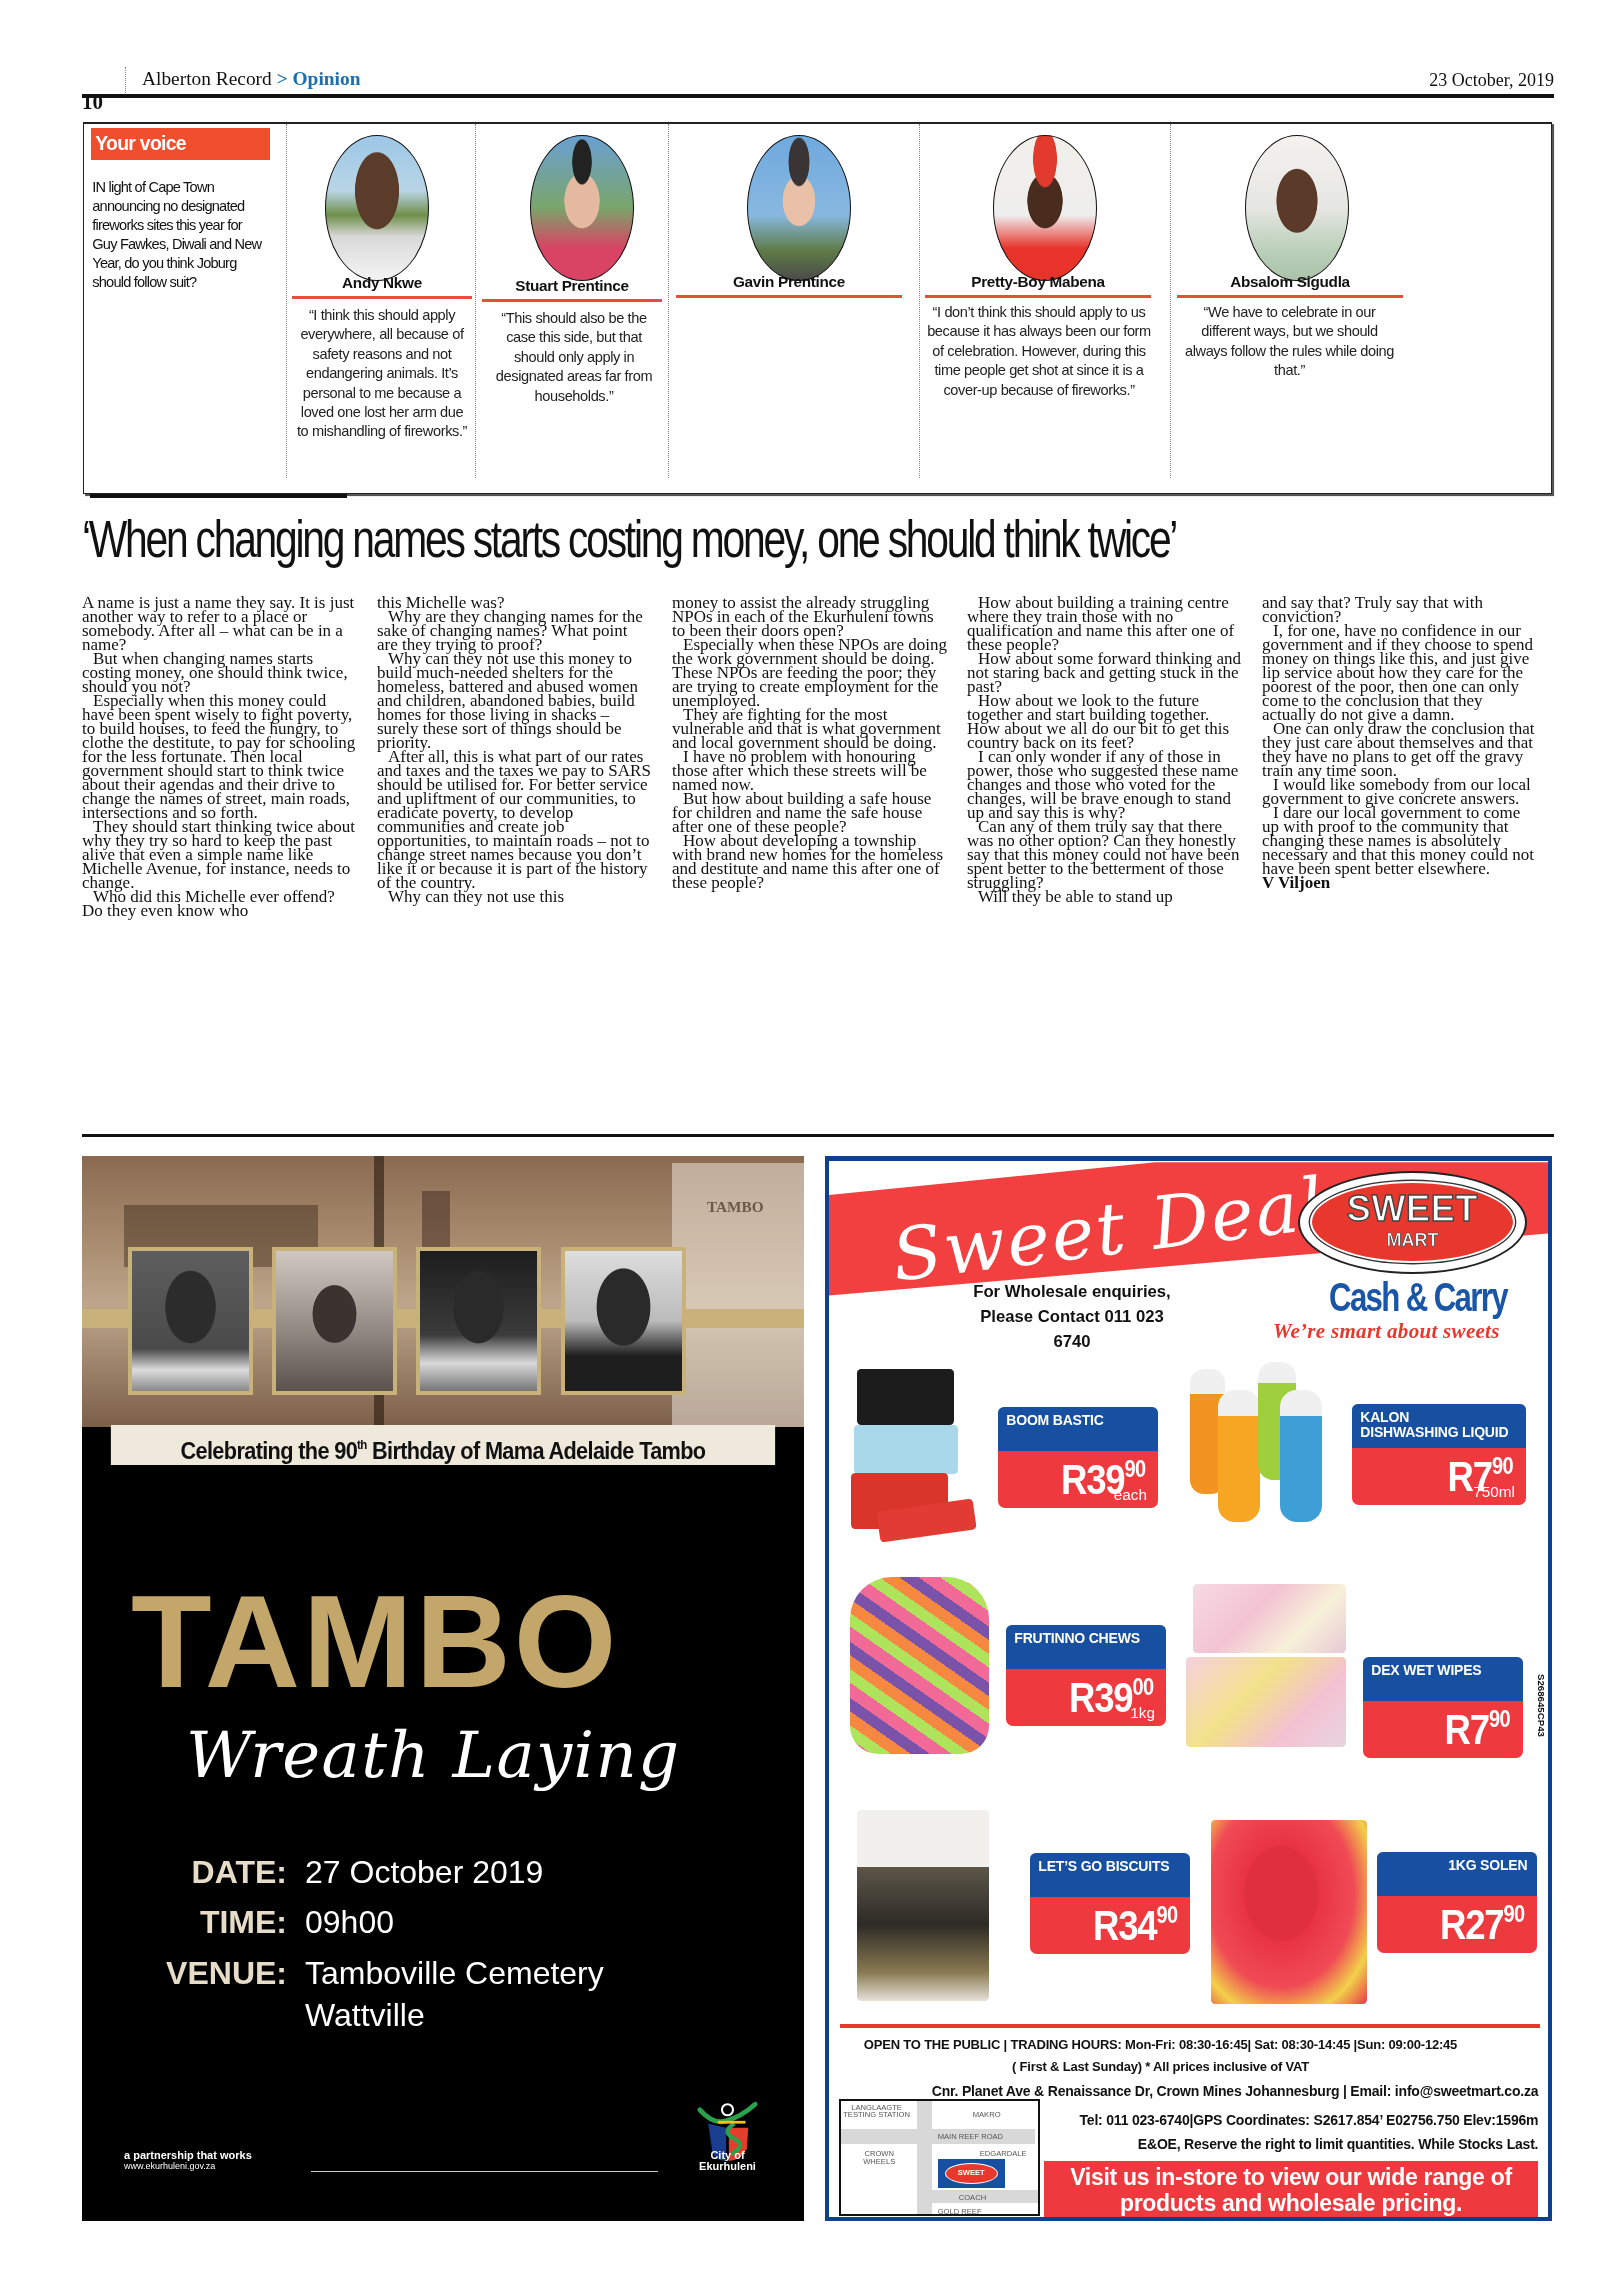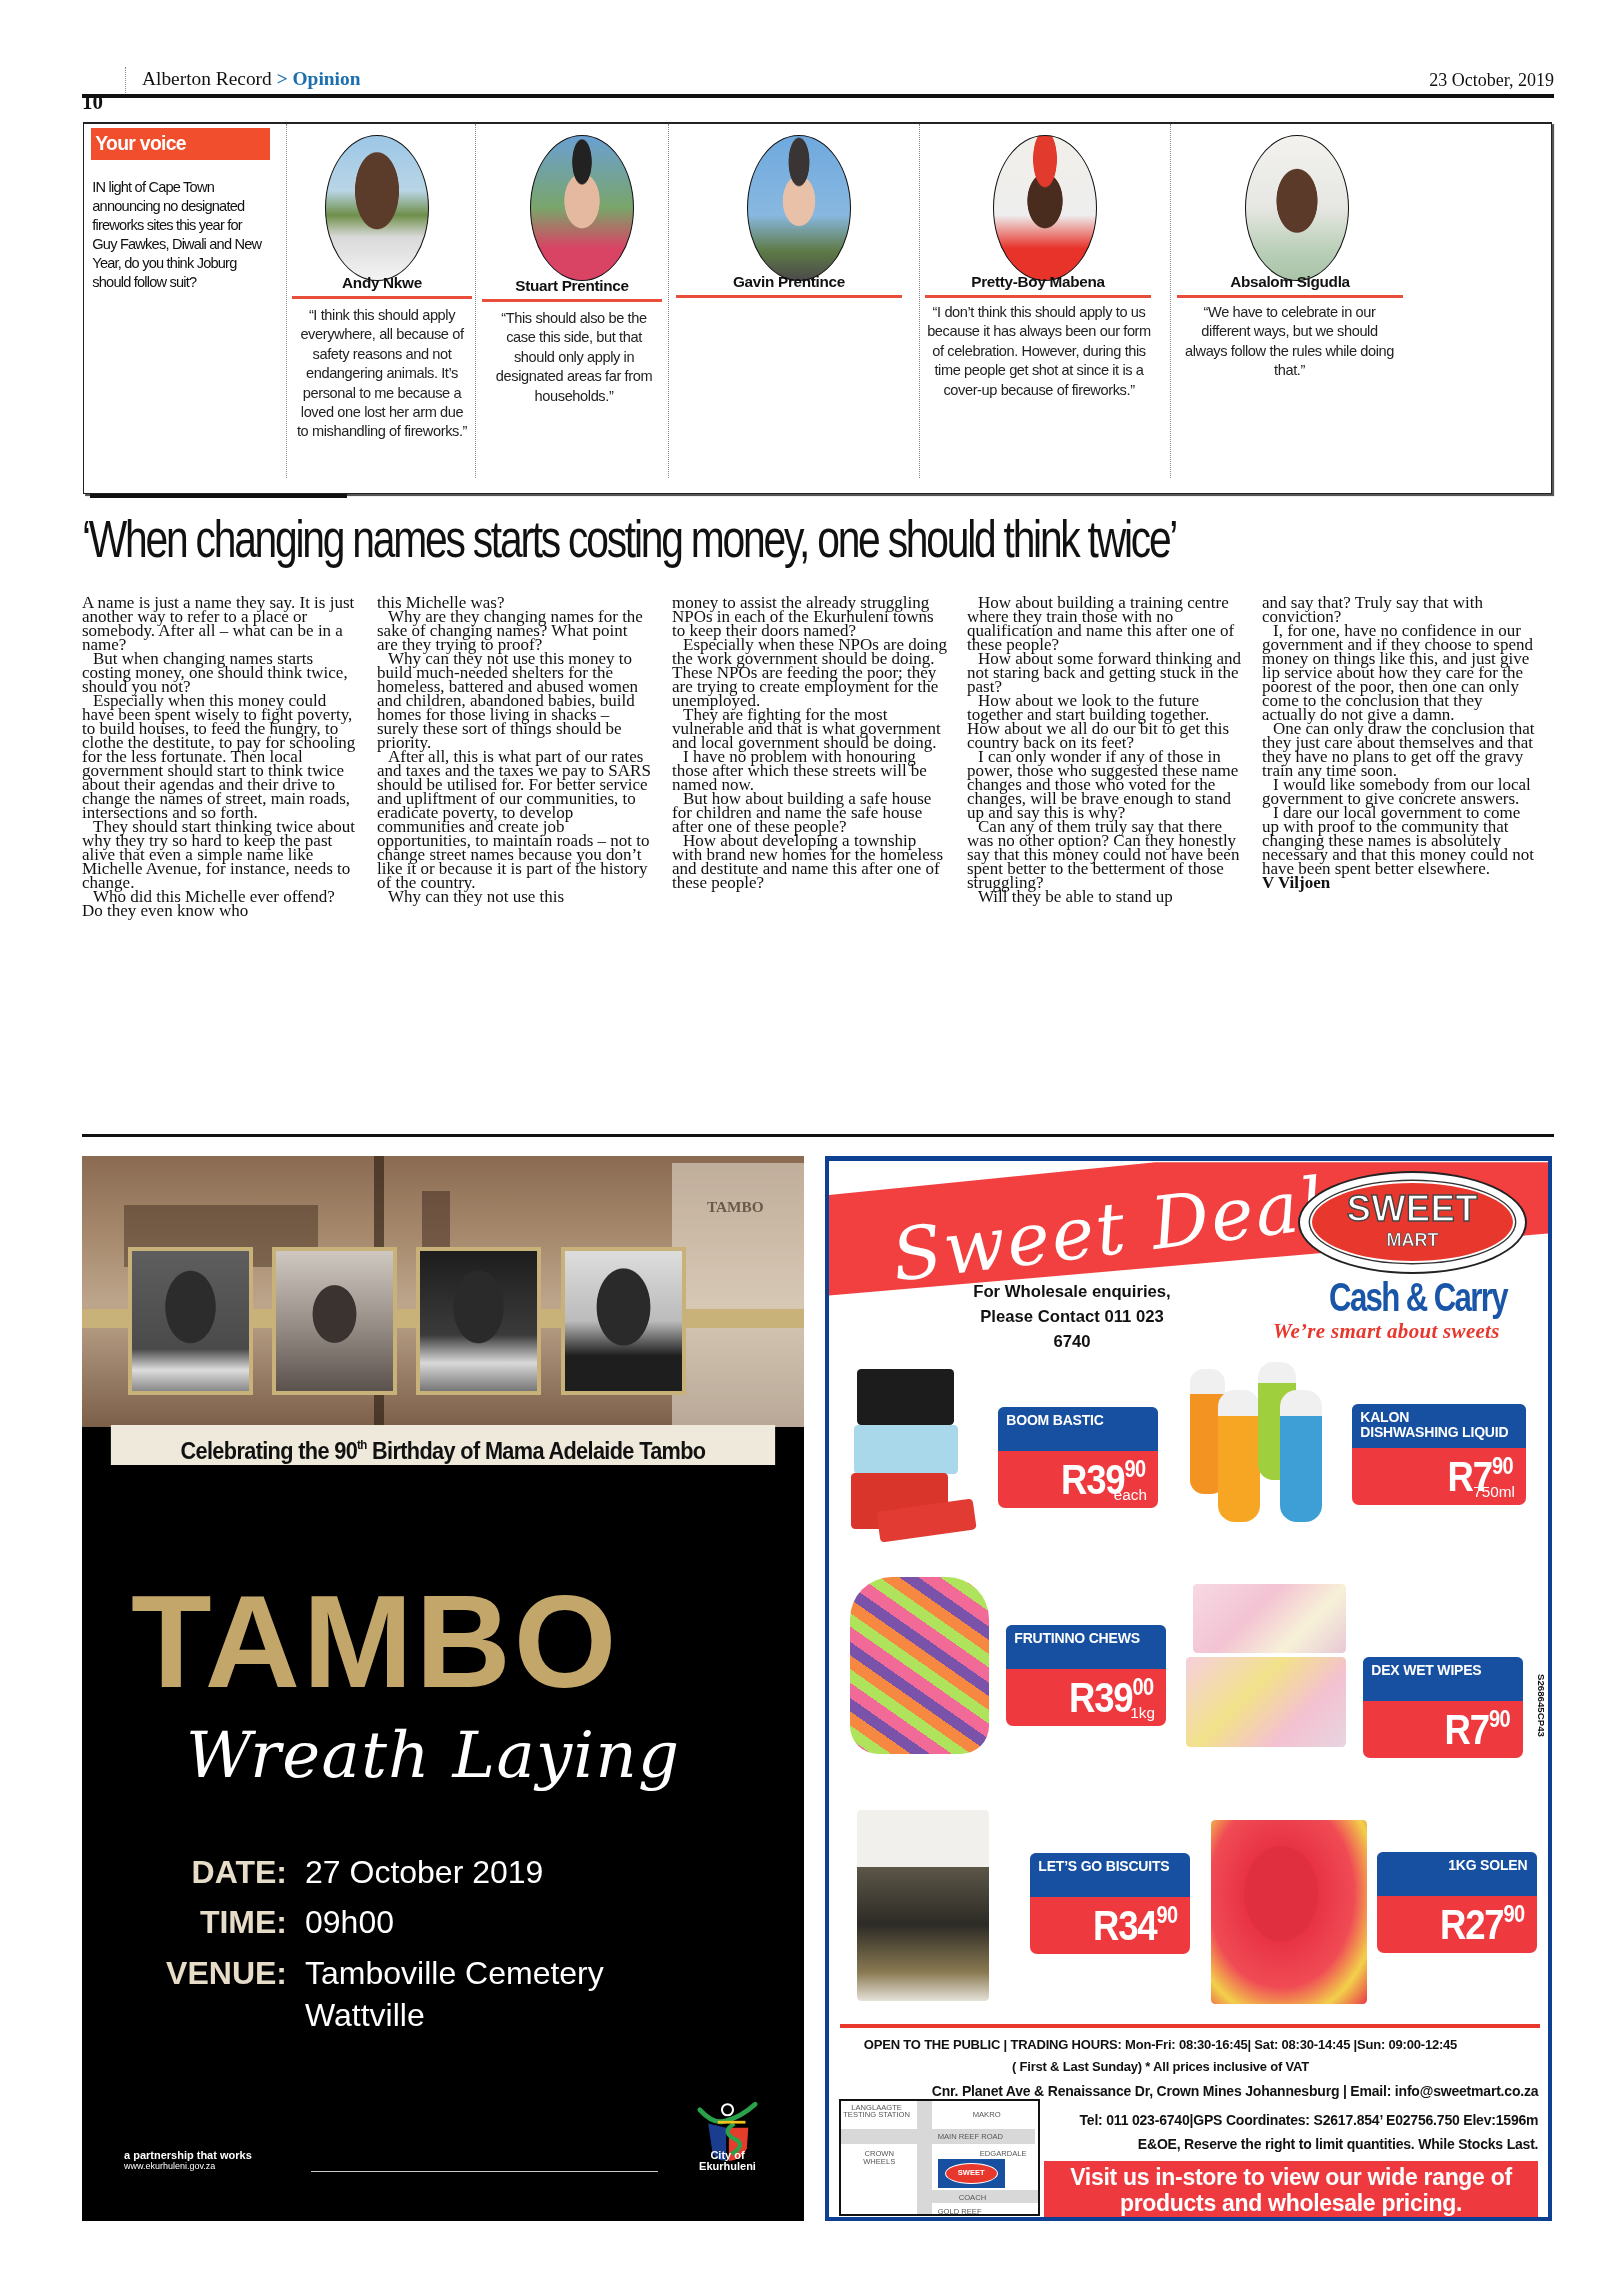--- a/index.html
+++ b/index.html
@@ -151,21 +151,21 @@
     <p class="ind">Who did this Michelle ever offend? Do they even know who</p>
   </div>
   <div class="col" style="left:295px">
     <p>this Michelle was?</p>
     <p class="ind">Why are they changing names for the sake of changing names? What point are they trying to proof?</p>
     <p class="ind">Why can they not use this money to build much-needed shelters for the homeless, battered and abused women and children, abandoned babies, build homes for those living in shacks – surely these sort of things should be priority.</p>
     <p class="ind">After all, this is what part of our rates and taxes and the taxes we pay to SARS should be utilised for. For better service and upliftment of our communities, to eradicate poverty, to develop communities and create job opportunities, to maintain roads – not to change street names because you don’t like it or because it is part of the history of the country.</p>
     <p class="ind">Why can they not use this</p>
   </div>
   <div class="col" style="left:590px">
-    <p>money to assist the already struggling NPOs in each of the Ekurhuleni towns to keep their doors named?</p>
+    <p>money to assist the already struggling NPOs in each of the Ekurhuleni towns to been their doors open?</p>
     <p class="ind">Especially when these NPOs are doing the work government should be doing. These NPOs are feeding the poor; they are trying to create employment for the unemployed.</p>
     <p class="ind">They are fighting for the most vulnerable and that is what government and local government should be doing.</p>
     <p class="ind">I have no problem with honouring those after which these streets will be named now.</p>
     <p class="ind">But how about building a safe house for children and name the safe house after one of these people?</p>
     <p class="ind">How about developing a township with brand new homes for the homeless and destitute and name this after one of these people?</p>
   </div>
   <div class="col" style="left:885px">
     <p class="ind">How about building a training centre where they train those with no qualification and name this after one of these people?</p>
     <p class="ind">How about some forward thinking and not staring back and getting stuck in the past?</p>
     <p class="ind">How about we look to the future together and start building together. How about we all do our bit to get this country back on its feet?</p>

